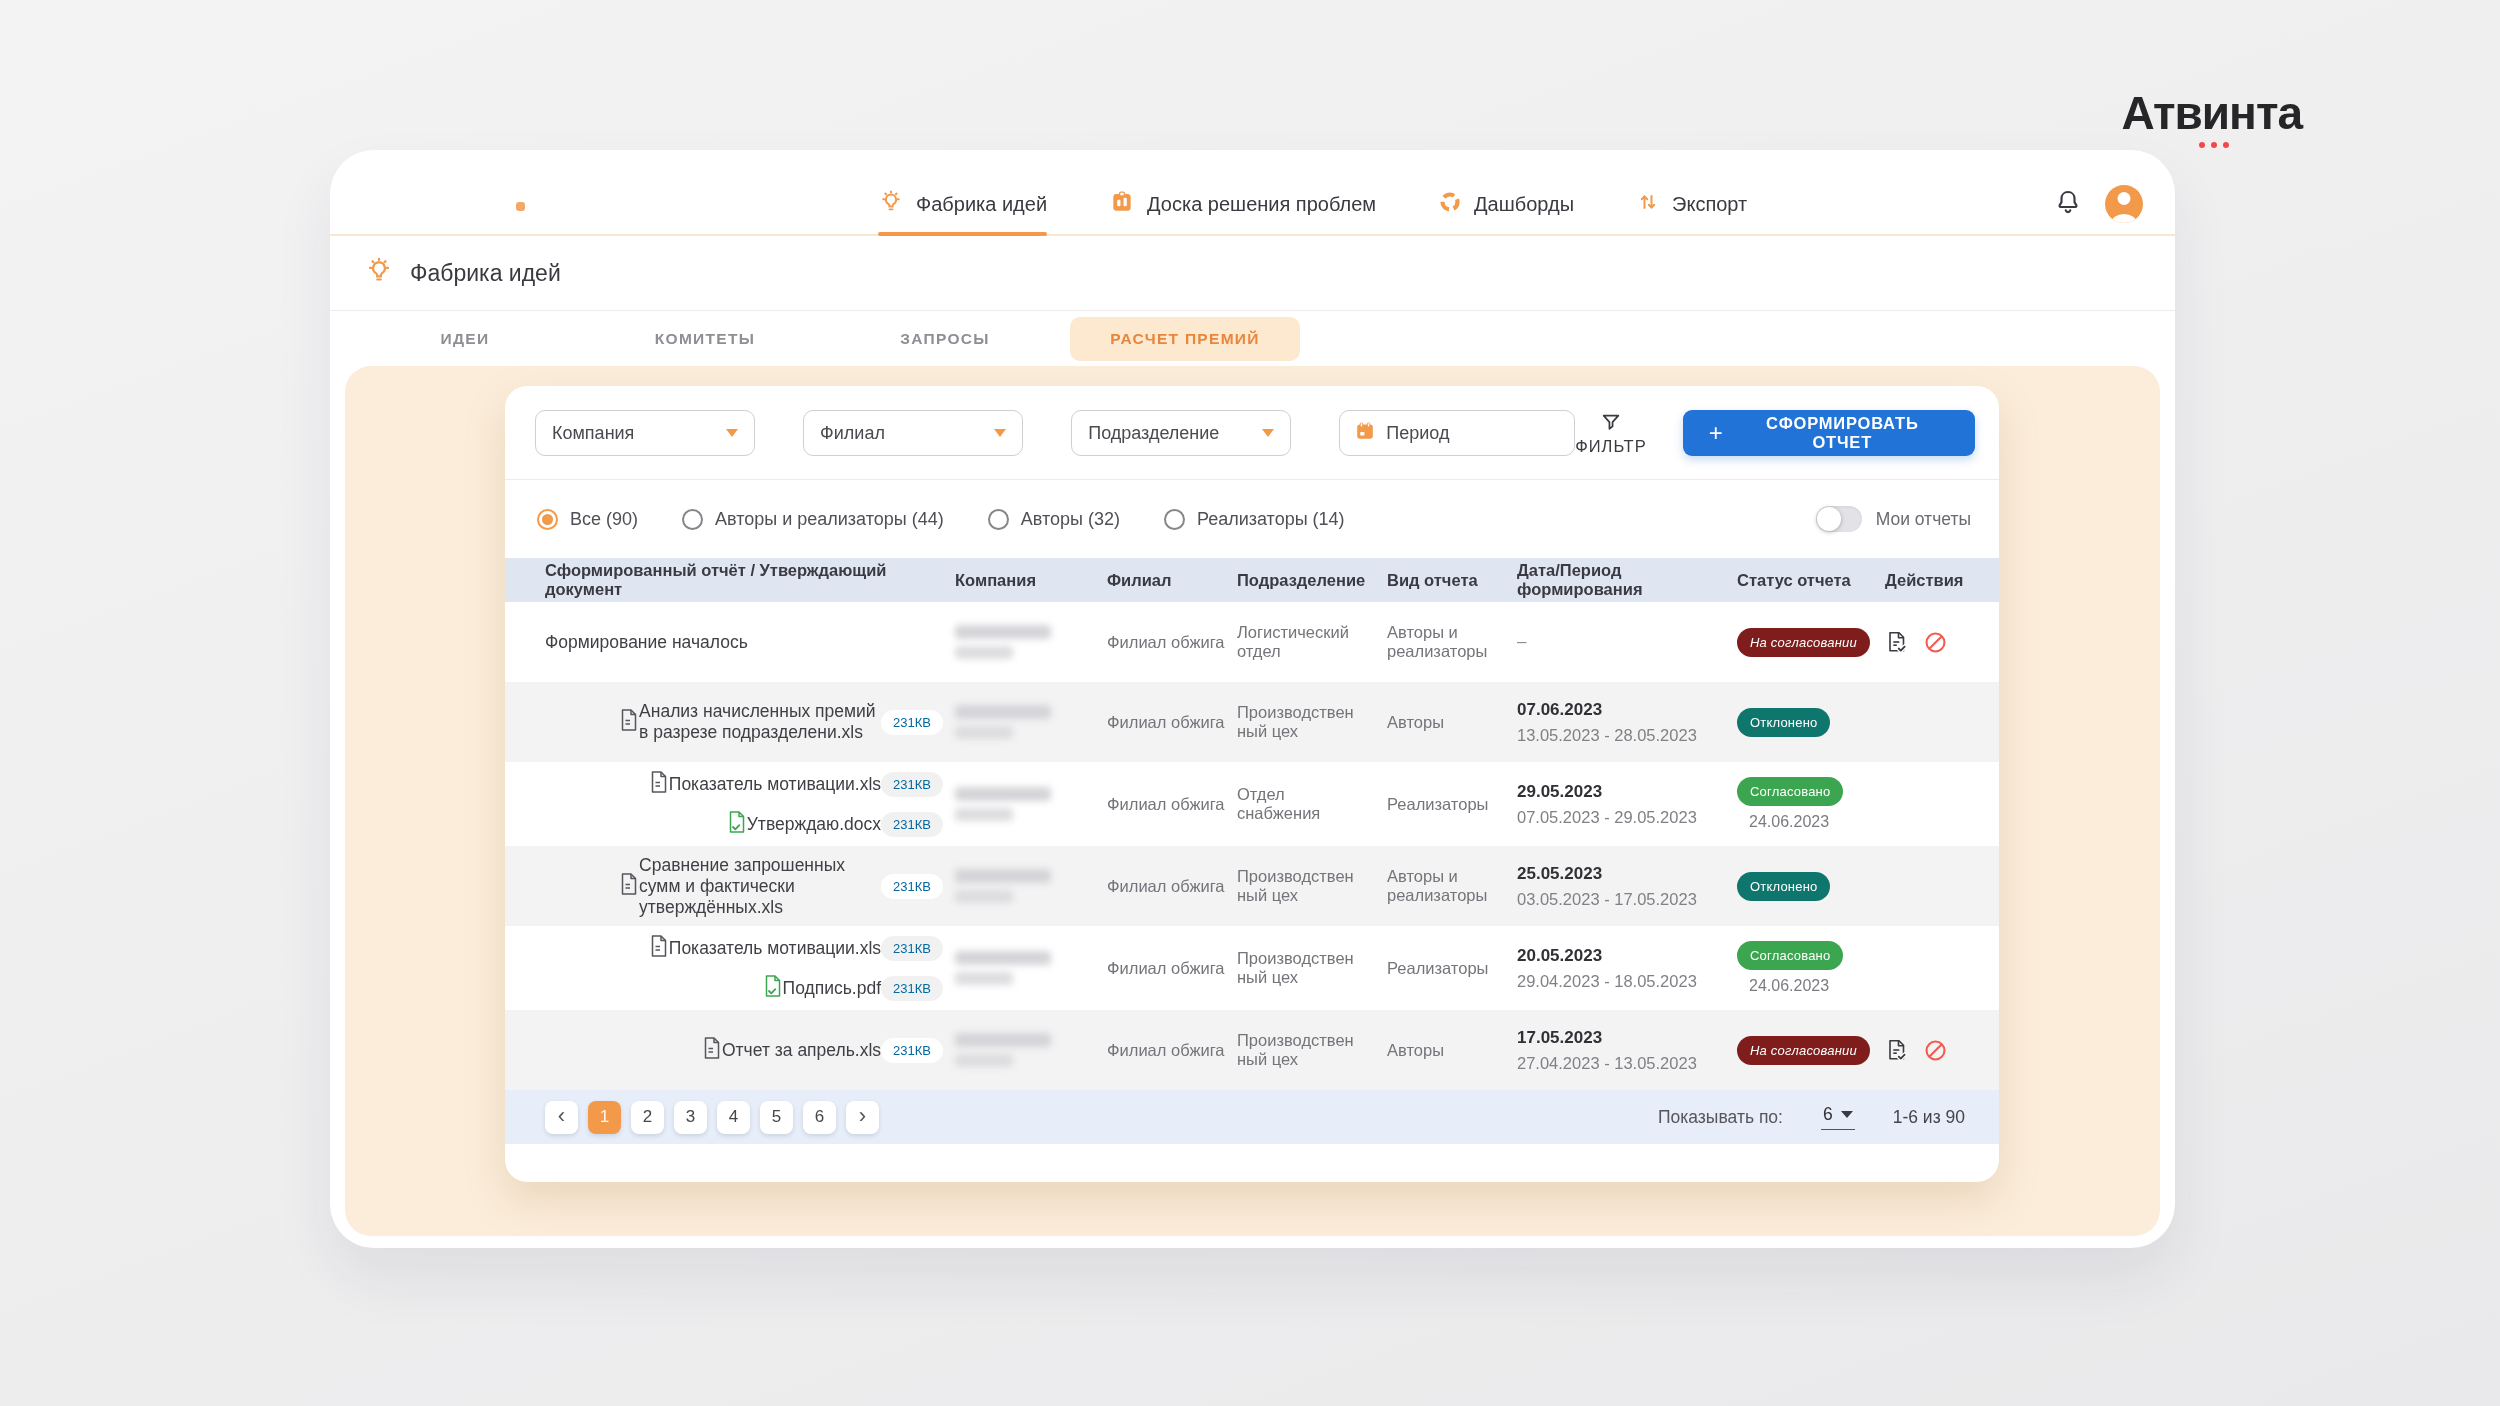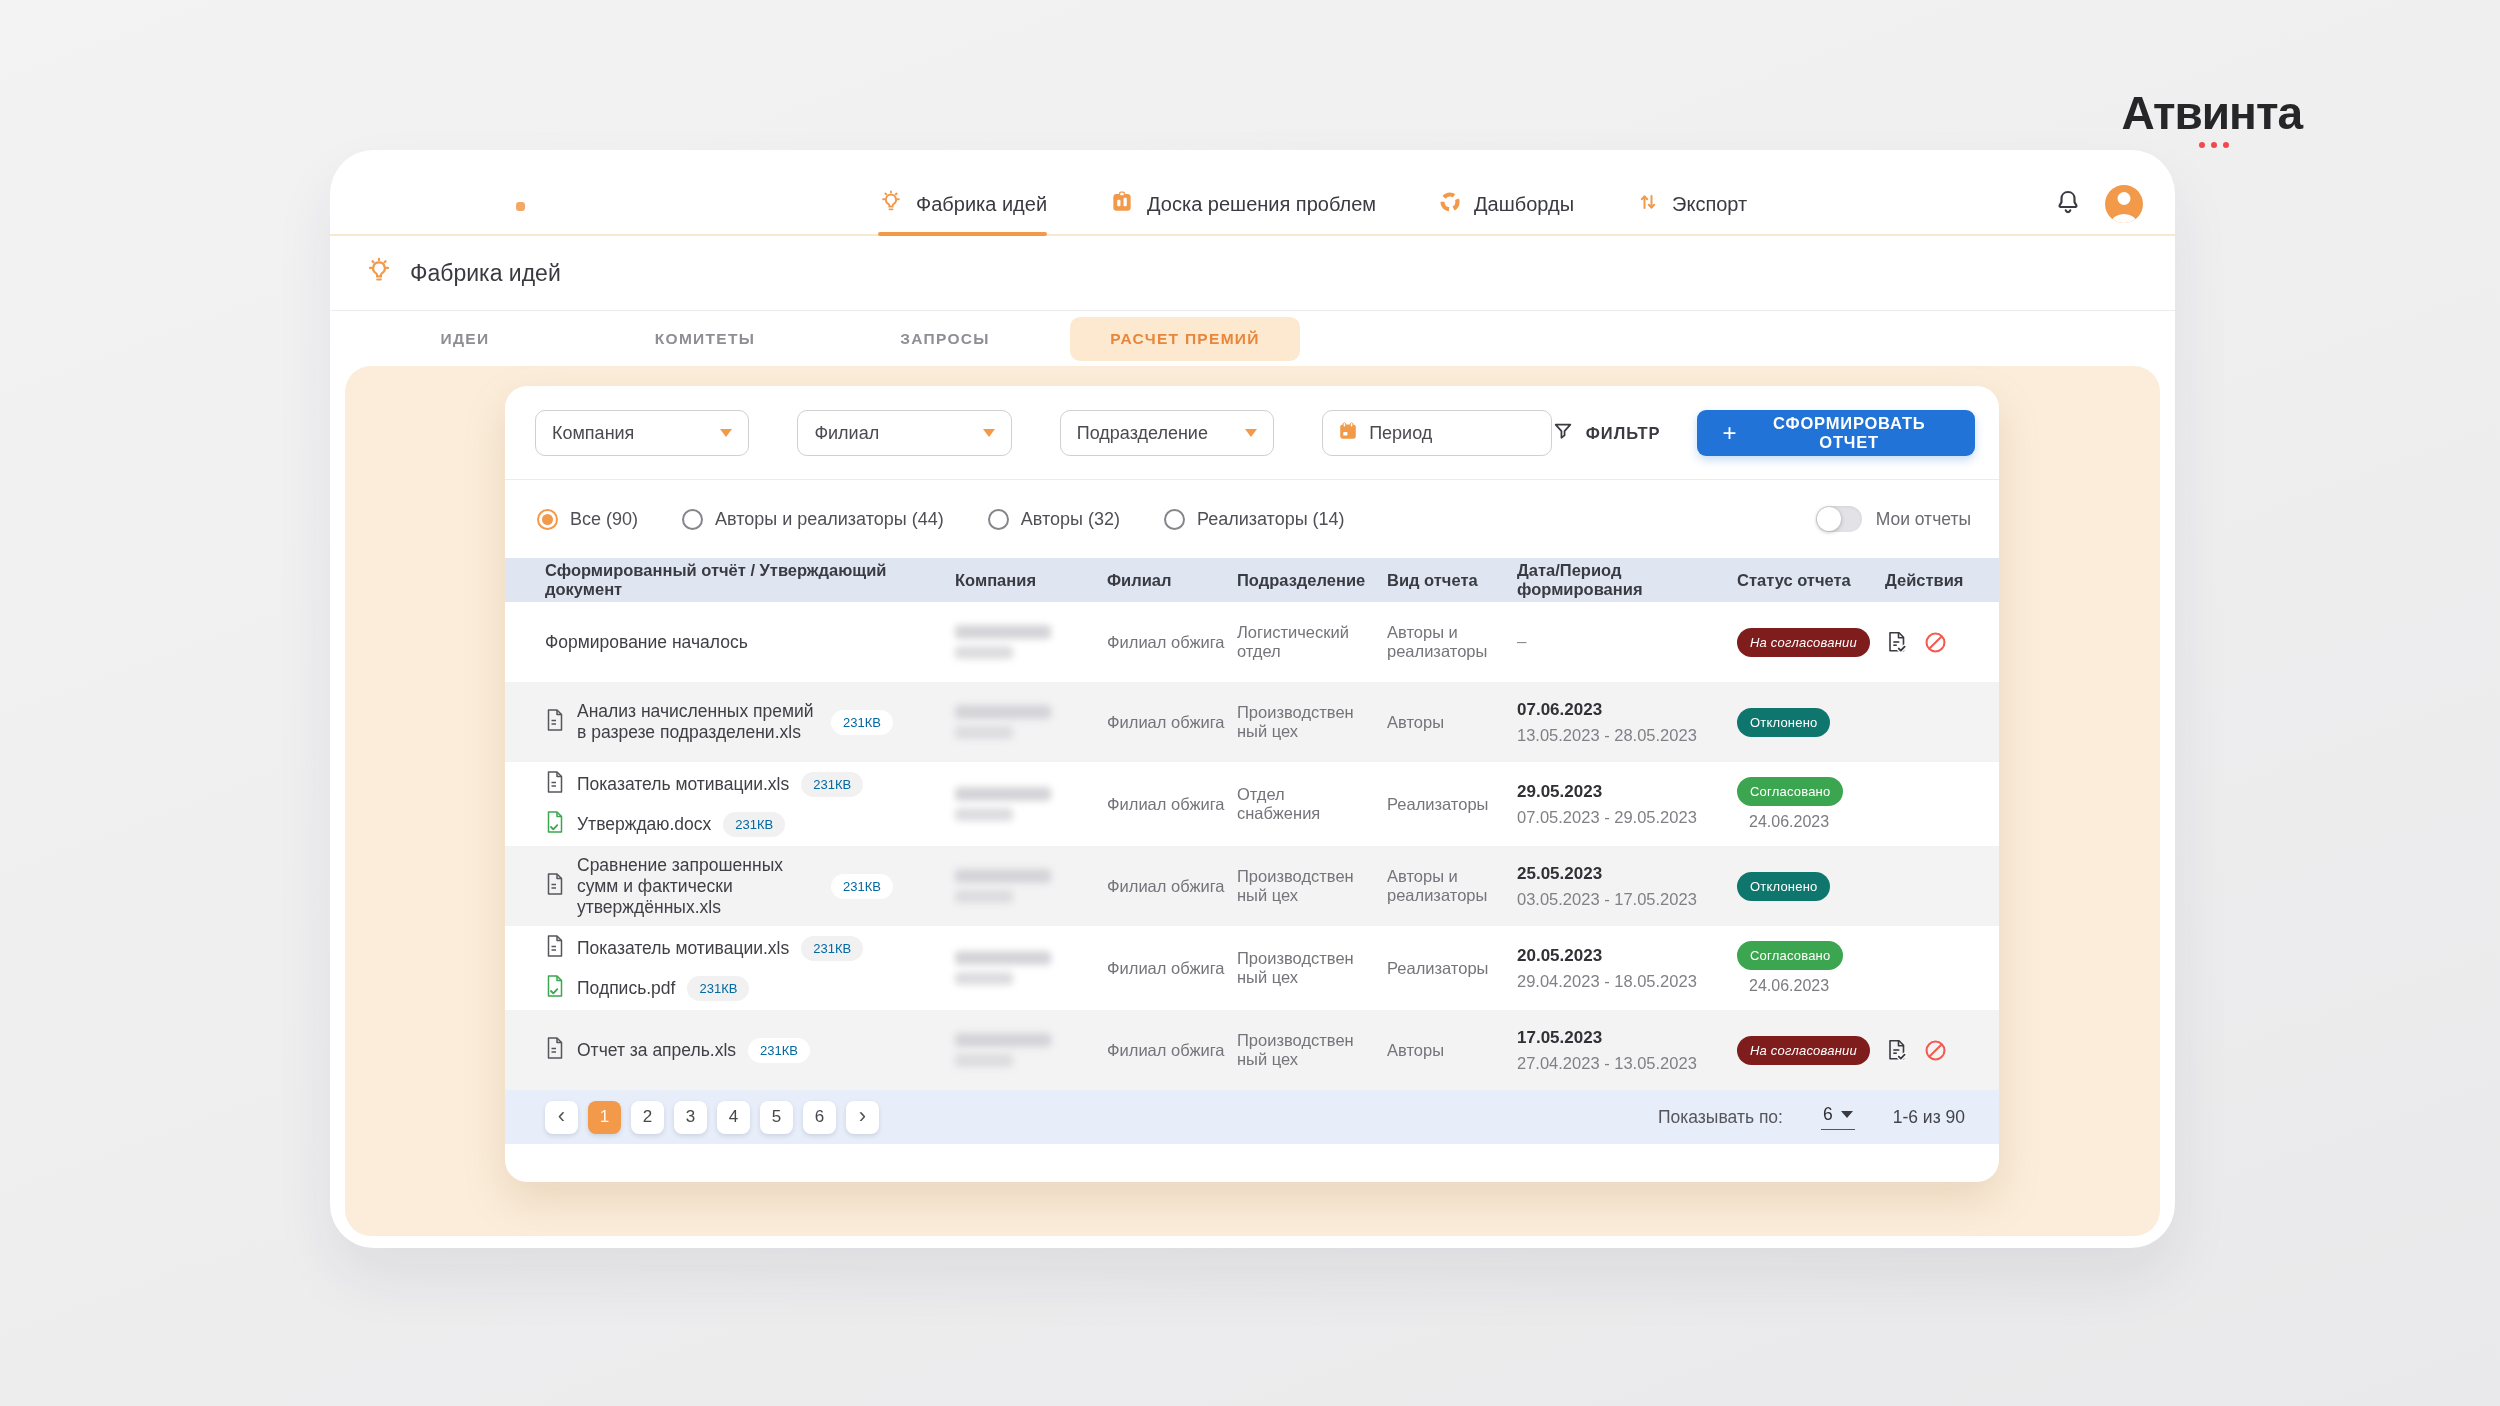--- a/index.html
+++ b/index.html
@@ -47,21 +47,21 @@
   
   .filters-row{display:flex;align-items:center;padding:24px 24px 0 30px;}
   .dropdown{width:222px;height:46px;border:1.5px solid #cfcfd4;border-radius:10px;display:flex;align-items:center;
             justify-content:space-between;padding:0 16px;box-sizing:border-box;margin-right:48px;cursor:pointer;background:#fff;}
   .dropdown .dd-label{font-size:18px;color:#4a4a50;}
   .caret-orange{width:0;height:0;border-left:6px solid transparent;border-right:6px solid transparent;border-top:8px solid #f2994a;}
   .period-field{width:238px;height:46px;border:1.5px solid #cfcfd4;border-radius:10px;display:flex;align-items:center;gap:10px;
                 padding:0 14px;box-sizing:border-box;cursor:pointer;background:#fff;margin-right:0;}
   .period-field .dd-label{font-size:18px;color:#4a4a50;}
   .filter-actions{margin-left:auto;display:flex;align-items:center;gap:36px;}
-  .filter-toggle{display:flex;align-items:center;gap:12px;cursor:pointer;font-size:16.5px;font-weight:700;letter-spacing:1px;color:#3a3a40;}
+  .filter-toggle{display:flex;align-items:center;cursor:pointer;font-size:16.5px;font-weight:400;letter-spacing:1px;color:#3a3a40;flex-direction:column;}
   .create-report-btn{display:flex;align-items:center;justify-content:center;gap:12px;height:46px;padding:0 26px;border:none;
                      background:#2273d8;color:#fff;border-radius:9px;font-family:inherit;font-size:16.5px;font-weight:700;
                      letter-spacing:.8px;cursor:pointer;box-shadow:0 4px 10px rgba(34,115,216,.25);}
   .create-report-btn .plus{font-size:24px;font-weight:400;line-height:1;}
   .filters-divider{height:1px;background:#ececee;margin-top:23px;}
 
   
   .radio-row{display:flex;align-items:center;gap:44px;height:78px;padding:0 28px 0 32px;}
   .radio{display:flex;align-items:center;gap:12px;cursor:pointer;}
   .radio-dot{box-sizing:border-box;width:21px;height:21px;border:2px solid #85858c;border-radius:50%;position:relative;flex:none;}
@@ -77,21 +77,21 @@
   .thead,.trow{display:grid;grid-template-columns:410px 152px 130px 150px 130px 220px 148px 80px;
                padding:0 40px 0 40px;align-items:center;box-sizing:border-box;}
   .thead{background:#dfe6f1;min-height:44px;}
   .th{font-size:16.5px;font-weight:700;color:#3a3a42;padding-right:12px;}
   .trow{min-height:80px;padding-top:8px;padding-bottom:8px;}
   .tbody .trow:nth-child(even){background:#f3f3f4;}
   .cell{padding-right:12px;font-size:16.5px;color:#74747a;}
   .cell-division{width:124px;overflow-wrap:anywhere;}
   .cell-type{width:112px;}
   .row-msg{font-size:17.5px;color:#3f3f45;}
-  .doc-line{display:flex;align-items:center;gap:12px;}
+  .doc-line{display:flex;align-items:center;gap:0;justify-content:flex-end;}
   .doc-line + .doc-line{margin-top:12px;}
   .doc-name{font-size:17.5px;color:#3f3f45;max-width:242px;}
   .size-pill{background:#f1f1f2;border-radius:999px;padding:5px 12px;font-size:13px;color:#0369a1;white-space:nowrap;flex:none;}
   .tbody .trow:nth-child(even) .size-pill{background:#fff;}
   .blur-bars{display:flex;flex-direction:column;gap:7px;filter:blur(3.5px);}
   .blur-bars .b1{width:96px;height:14px;border-radius:4px;background:#d4d4d8;}
   .blur-bars .b2{width:58px;height:13px;border-radius:4px;background:#dcdcdf;}
   .date-main{font-size:17px;font-weight:700;color:#303036;}
   .date-main--dash{font-weight:400;color:#8a8a90;}
   .date-period{font-size:16.5px;color:#808086;margin-top:6px;}

